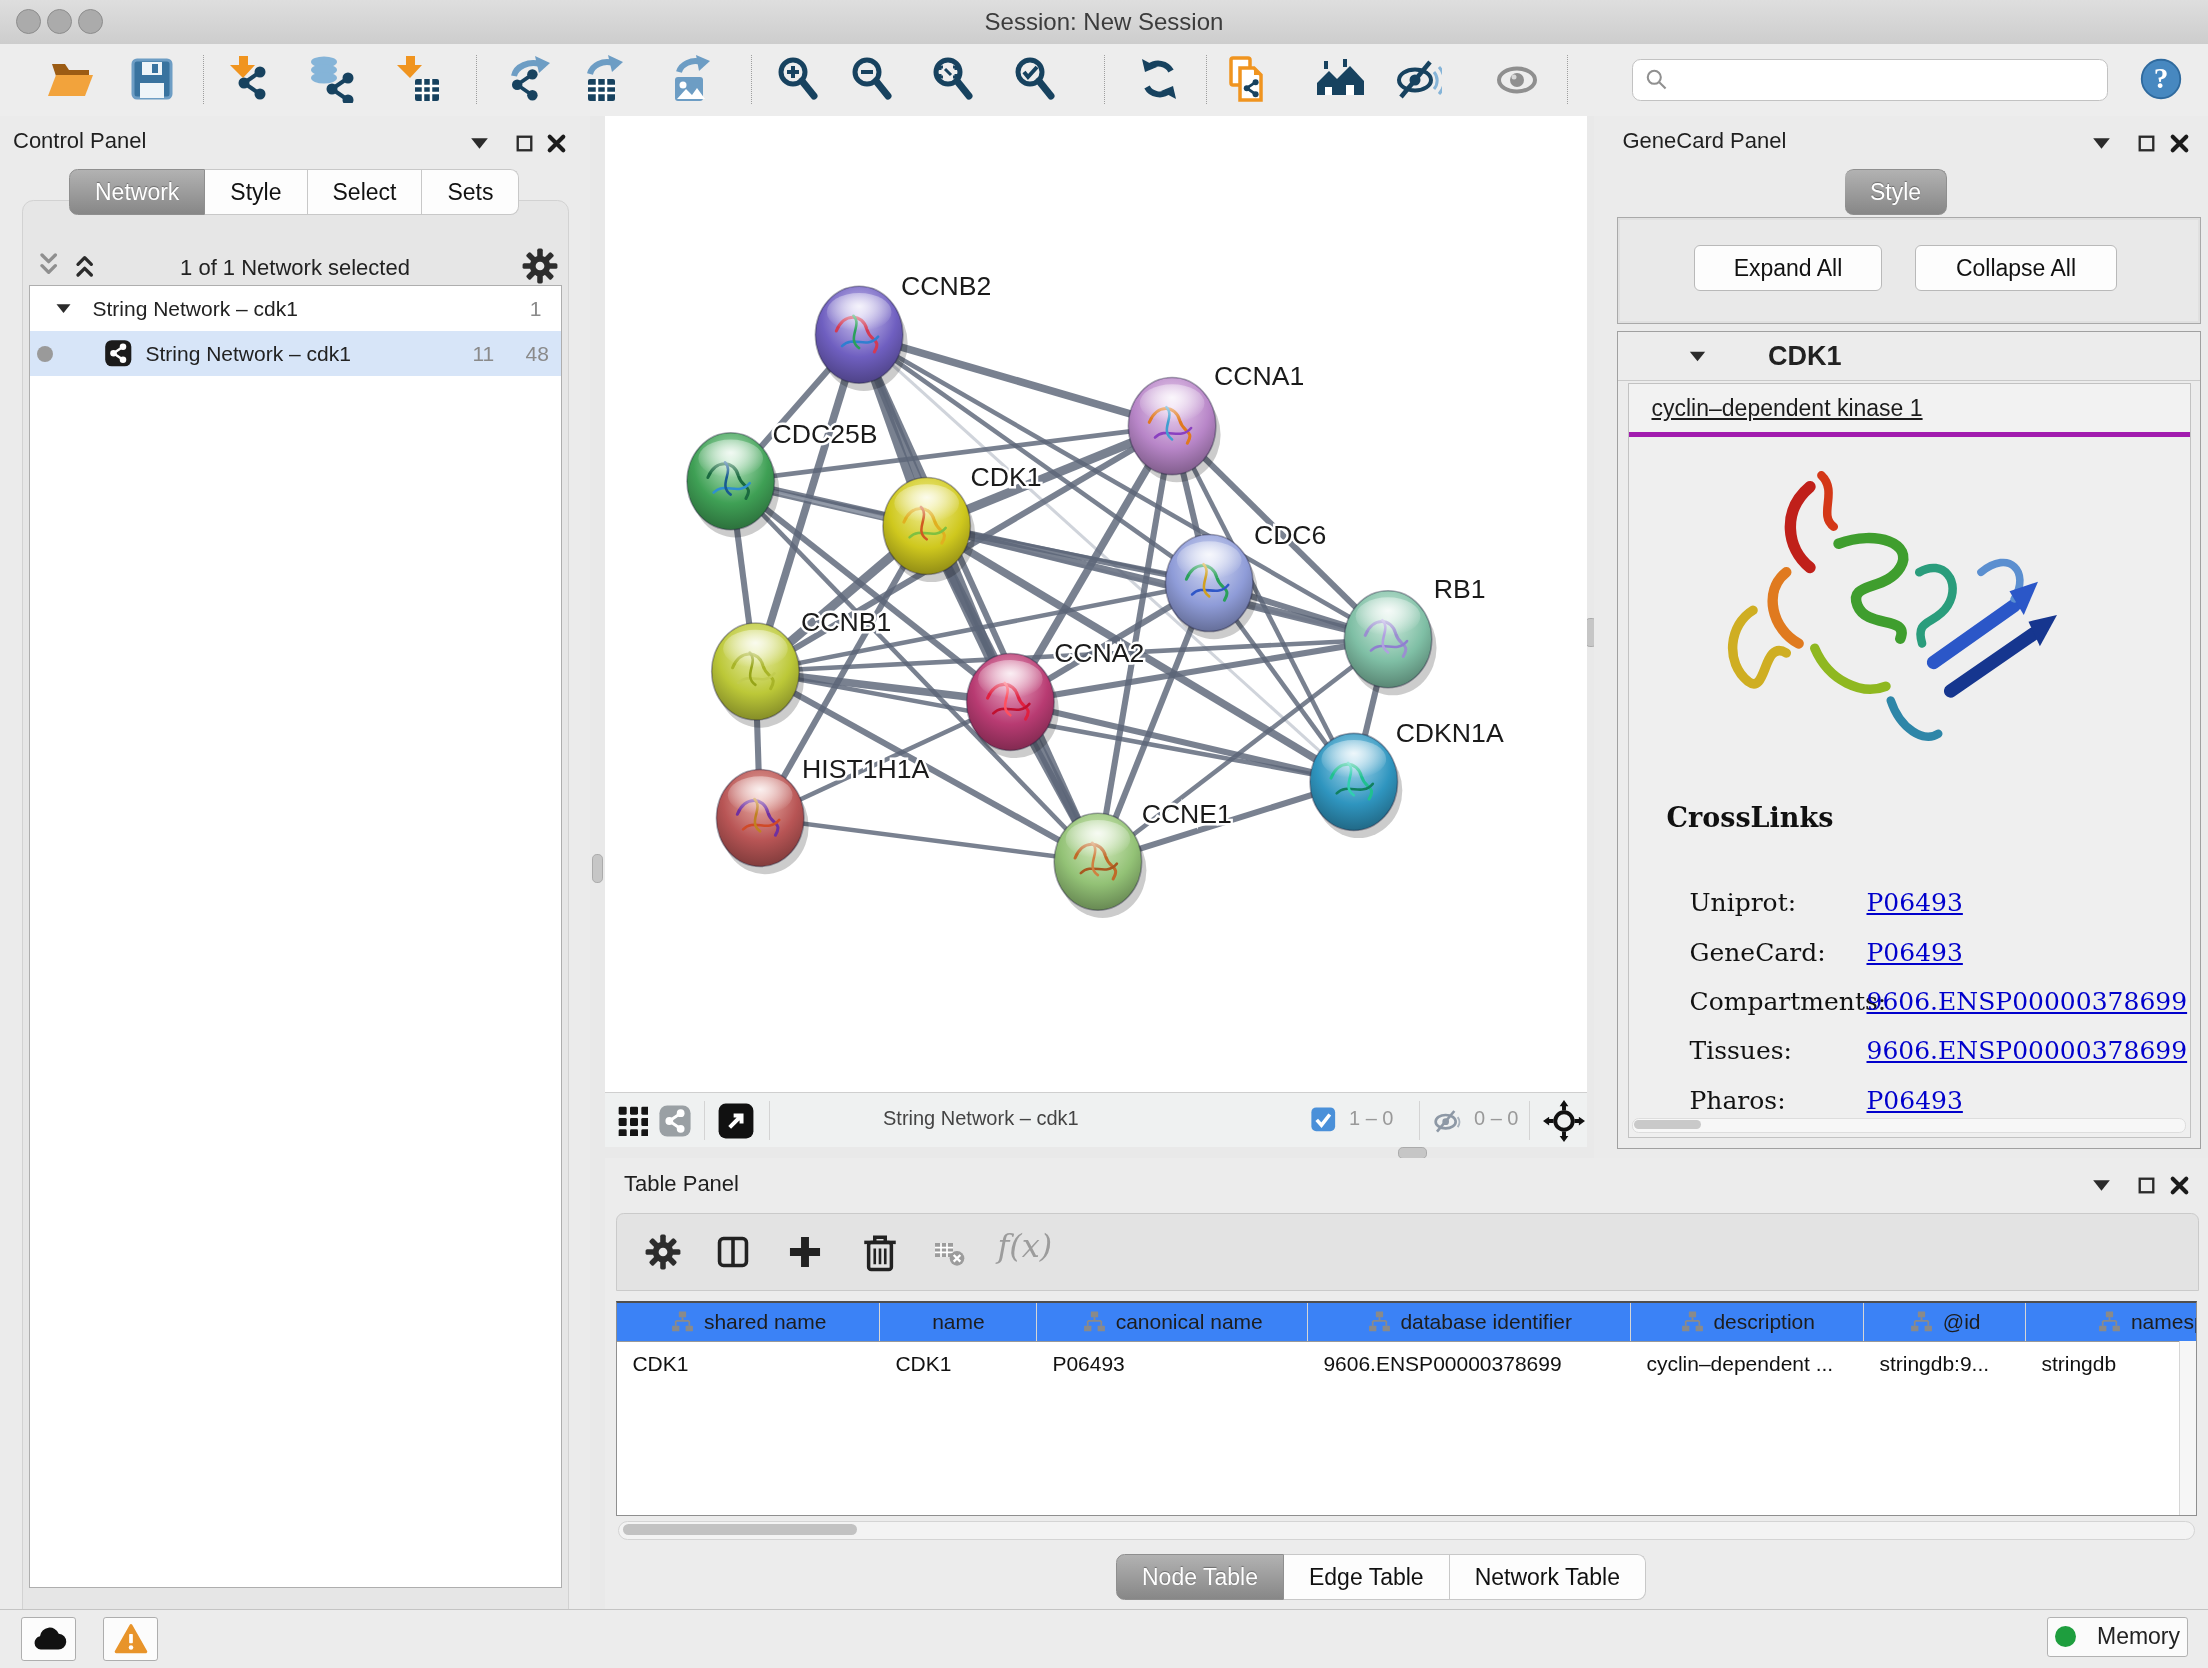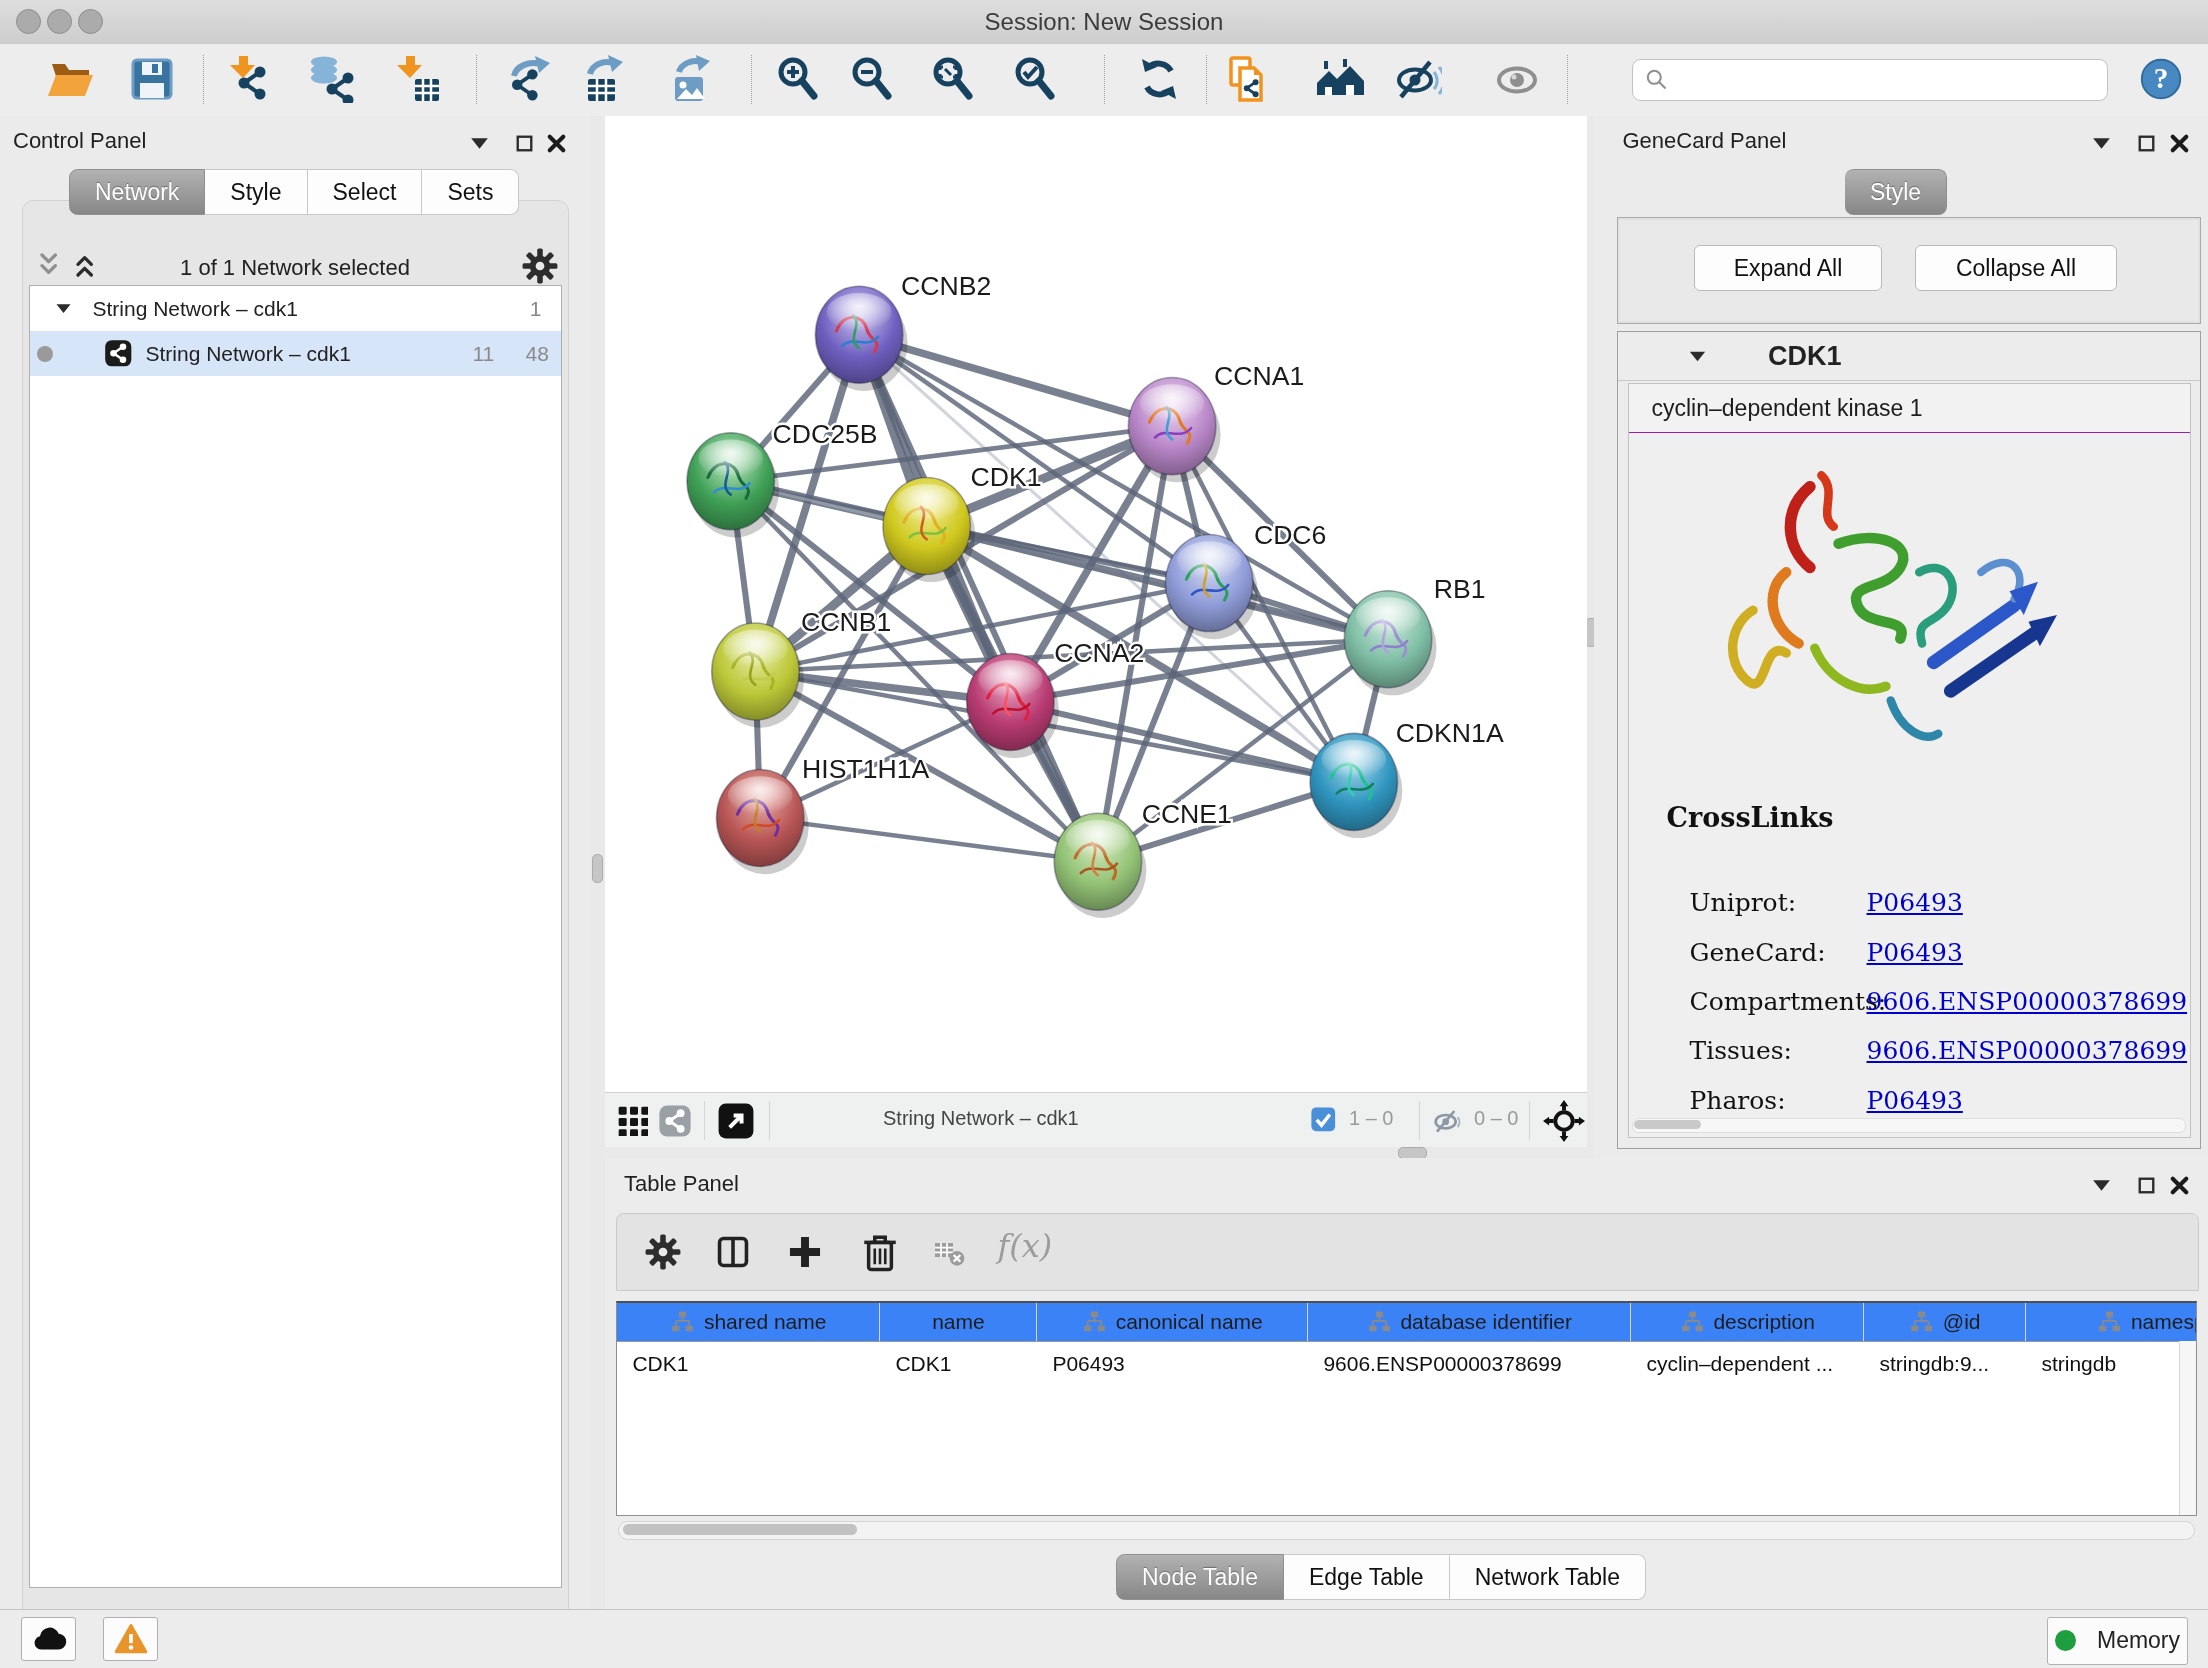--- a/index.html
+++ b/index.html
@@ -60,21 +60,21 @@
   .results-panel{left:1594px;top:116px;width:614px;height:1042px;background:#ebebeb;}
   .rp-btnbox{left:23px;top:101px;width:584px;height:107px;background:#e9e9e9;
     border:1.9px solid #a9a9a9;box-shadow:0 0 0 1.9px #e0e0e0 inset;box-sizing:border-box;}
   .rp-btn{height:46px;line-height:44px;background:#fdfdfd;border:1.9px solid #b9b9b9;border-radius:6px;
     font-size:23px;text-align:center;color:#111;box-sizing:border-box;}
   .cdk-box{left:23px;top:215px;width:584px;height:818px;background:#ececec;border:1.9px solid #a0a0a0;box-sizing:border-box;}
   .cdk-head{height:48px;display:flex;align-items:center;border-bottom:1.9px solid #c9c9c9;}
   .cdk-inner{position:absolute;left:9.5px;top:51px;width:561px;height:753px;background:#efefef;
     border:1px solid #c2c2c2;}
   .desc-row{height:48px;line-height:48px;padding-left:23px;font-size:23px;color:#1c1c1c;
-    border-bottom:1px solid #a21caf;background:#f2f2f2;}
+    border-bottom:5px solid #a21caf;background:#f2f2f2;text-decoration:underline;}
   .xl-title{font-family:"DejaVu Serif",serif;font-weight:bold;font-size:27px;color:#111;}
   .xl-row{position:absolute;font-family:"DejaVu Serif",serif;font-size:25px;margin-top:19px;}
   .xl-label{color:#111;}
   .xl-link{color:#0000cc;text-decoration:underline;}
   .rp-hscroll{position:absolute;left:3.8px;bottom:3.8px;width:552px;height:13.3px;background:#f7f7f7;
     border:1px solid #ddd;border-radius:6.7px;}
   .rp-hthumb{position:absolute;left:1px;top:1px;width:67px;height:9.5px;background:#c9c9c9;border-radius:4.8px;}
 
   
   .table-panel{left:605px;top:1158px;width:1604px;height:451px;background:#ececec;}
@@ -90,21 +90,21 @@
   .td{display:flex;align-items:center;padding-left:15px;font-size:21px;color:#111;flex:none;
     box-sizing:border-box;overflow:hidden;white-space:nowrap;}
   .tp-hscroll{left:13.3px;top:363px;width:1577px;height:19px;background:#f3f3f3;border:1px solid #d4d4d4;
     border-radius:9.5px;box-sizing:border-box;}
   .tp-hthumb{position:absolute;left:3.8px;top:1.9px;width:234px;height:11.4px;background:#c2c2c2;border-radius:6.7px;}
   .vscroll-strip{position:absolute;right:0;top:38px;bottom:0;width:16px;background:#f6f6f6;border-left:1px solid #d6d6d6;}
 
   
   .footer{left:0;top:1609px;width:2208px;height:59px;background:#ececec;border-top:1.9px solid #c4c4c4;}
   .fbtn{width:55px;height:44px;top:6.7px;background:#fcfcfc;border:1.9px solid #aeaeae;border-radius:2.9px;box-sizing:border-box;}
-  .memory-btn{left:2047px;top:6.7px;width:141px;height:48px;background:#fbfbfb;border:1.9px solid #b2b2b2;
+  .memory-btn{left:2047px;top:6.7px;width:141px;height:40px;background:#fbfbfb;border:1.9px solid #b2b2b2;
     border-radius:2.9px;display:flex;align-items:center;justify-content:center;gap:21px;font-size:23px;box-sizing:border-box;}
   .mem-dot{width:21px;height:21px;border-radius:50%;}
 
   .net-label{font-size:28px;font-weight:500;fill:#1a1a1a;stroke:#ffffff;stroke-width:5px;
     paint-order:stroke;font-family:"Liberation Sans",sans-serif;}
 </style>
 </head>
 <body>
 
 <div id="app">

